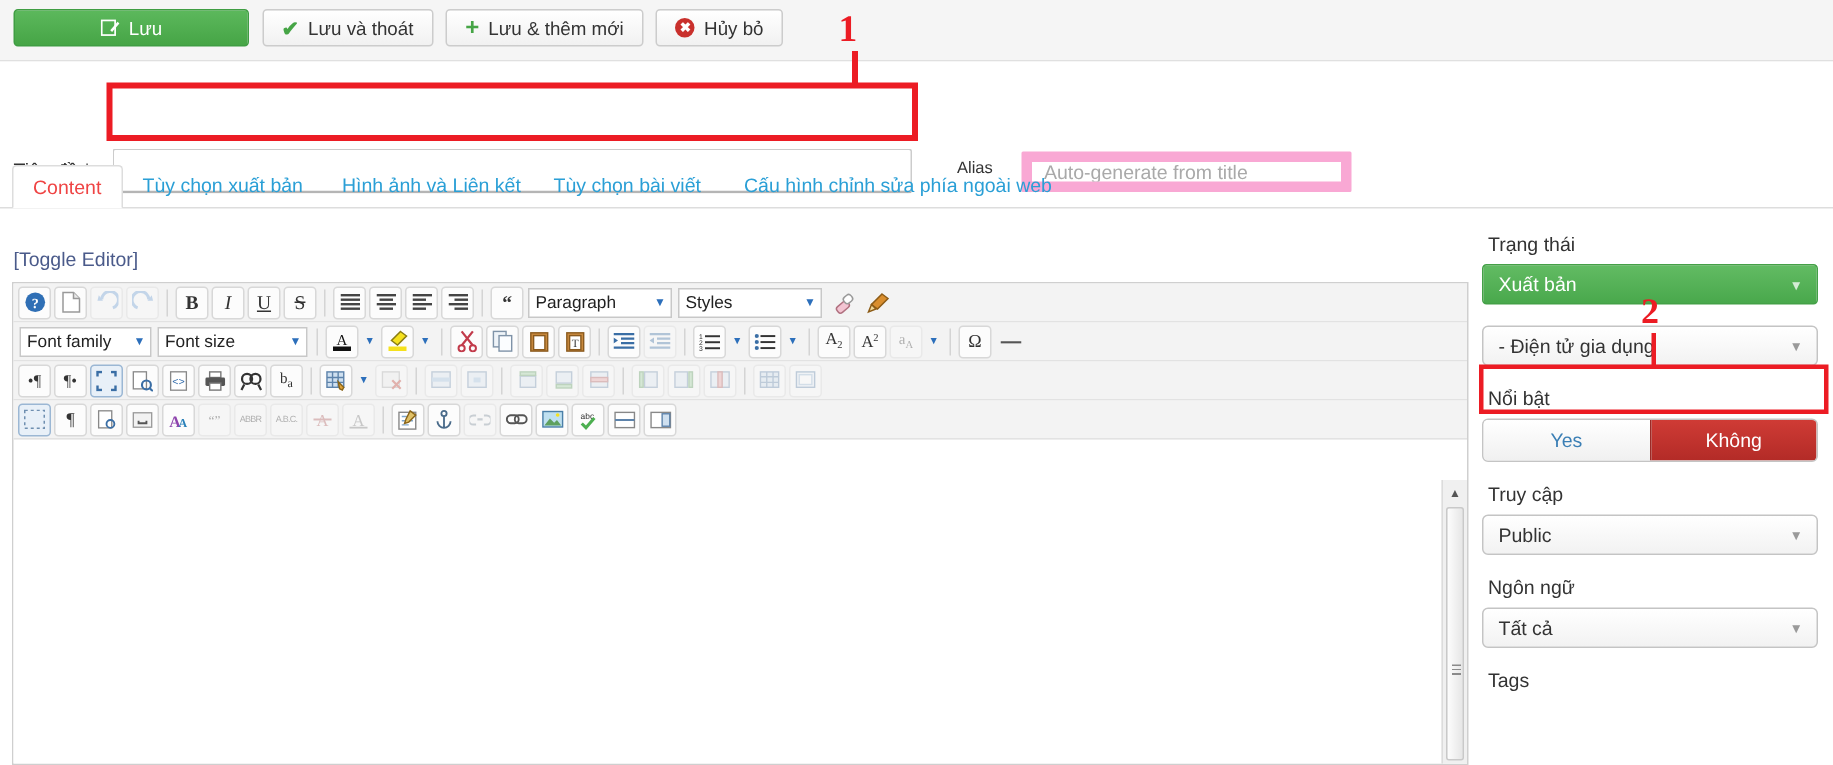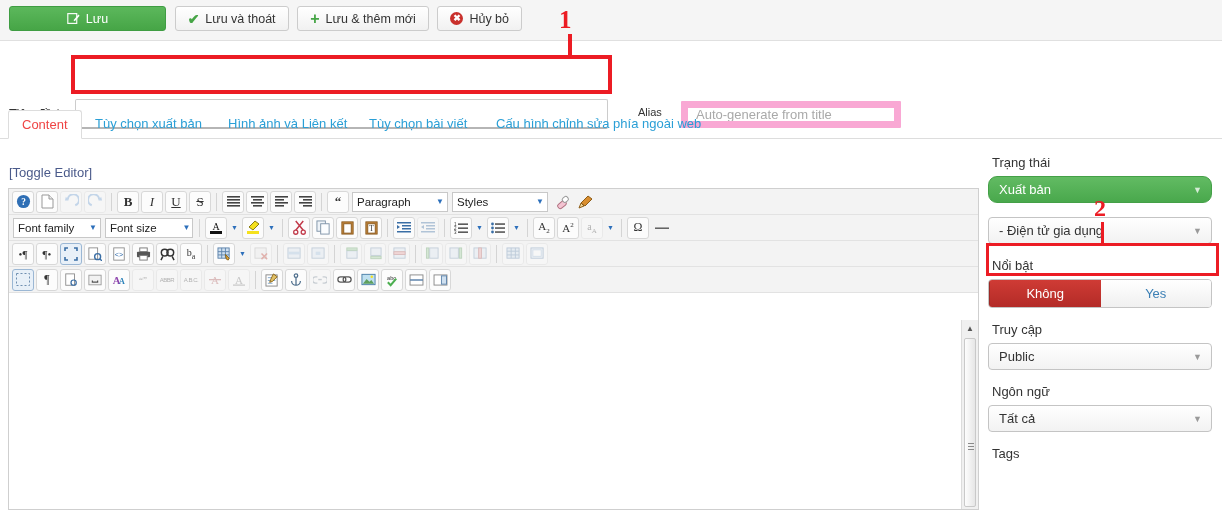--- a/index.html
+++ b/index.html
@@ -155,21 +155,21 @@
   .side-label { font-size:13px; color:#333; margin:0 0 6px 4px; }
   .side-gap { height:14px; }
   .sel {
     position:relative; width:224px; height:27px; border:1px solid #c4c4c4; border-radius:4px;
     background:linear-gradient(to bottom,#ffffff,#f2f2f2);
     display:flex; align-items:center; padding:0 10px; font-size:13px; color:#333;
     cursor:pointer;
   }
   .sel .caret { position:absolute; right:9px; color:#9a9a9a; font-size:9px; }
   .sel.green {
-    color:#fff; border:1px solid #44a047; border-radius:9px;
+    color:#fff; border:1px solid #44a047; border-radius:3px;
     background:linear-gradient(to bottom,#62bb63,#49a84c);
   }
   .sel.green .caret { color:#d5ecd6; }
   .toggle-grp { display:flex; width:224px; height:29px; border-radius:4px; overflow:hidden;
     border:1px solid #c4c4c4; }
   .tg {
     flex:1; display:flex; align-items:center; justify-content:center;
     font-size:13px; cursor:pointer;
   }
   .tg.off { background:linear-gradient(to bottom,#ffffff,#f0f0f0); color:#3b7fb5; }
@@ -352,21 +352,21 @@
             <path d="M3 9l-2 5 5-2z" fill="#f0d89a" stroke="#8d5c17"></path>
           </svg>
       </div>
     </div>
 
     <div class="tb-row">
       <div class="tsel" style="width:88px;">
         <span class="cap">Font family</span>
         <span class="arw">▼</span>
       </div>
-      <div class="tsel" style="width:88px;gap:24px;">
+      <div class="tsel" style="width:100px;gap:24px;">
         <span class="cap">Font size</span>
         <span class="arw">▼</span>
       </div>
       <div class="sep"></div>
       <div class="tbtn framed">
         <svg width="14" height="15" viewBox="0 0 14 15">
             <text x="7" y="10" font-size="10" font-family="Liberation Serif, serif" text-anchor="middle" fill="#111">A</text>
             <rect x="1" y="11" width="12" height="3" fill="#111"></rect>
           </svg>
       </div>
@@ -732,22 +732,22 @@
 
     <div class="sel">
       <span>- Điện tử gia dụng</span>
       <span class="caret">▼</span>
     </div>
 
     <div class="side-gap"></div>
 
     <div class="side-label">Nổi bật</div>
     <div class="toggle-grp">
+      <div class="tg off">Yes</div>
       <div class="tg on">Không</div>
-      <div class="tg off">Yes</div>
     </div>
 
     <div class="side-gap"></div>
 
     <div class="side-label">Truy cập</div>
     <div class="sel">
       <span>Public</span>
       <span class="caret">▼</span>
     </div>
 

